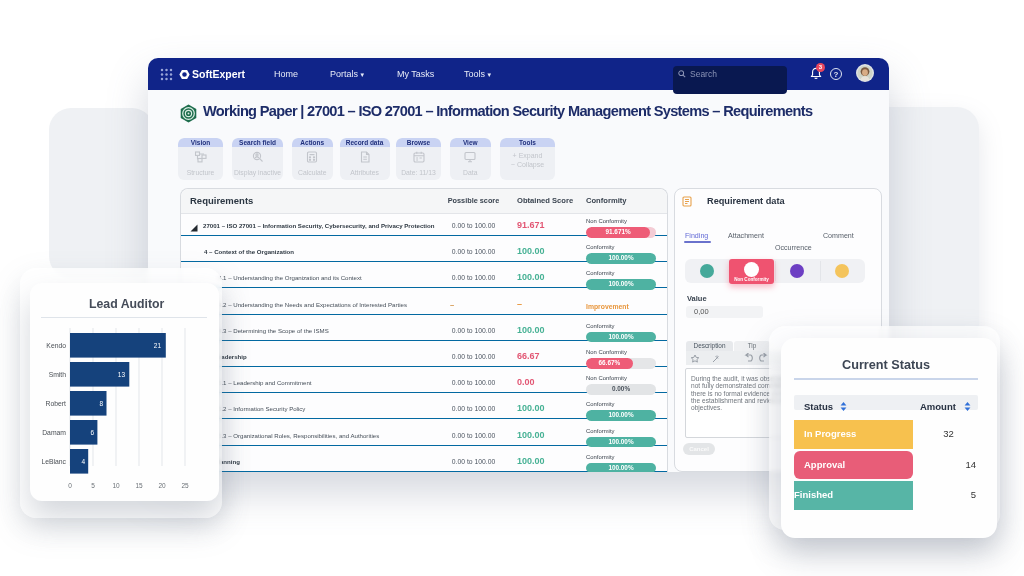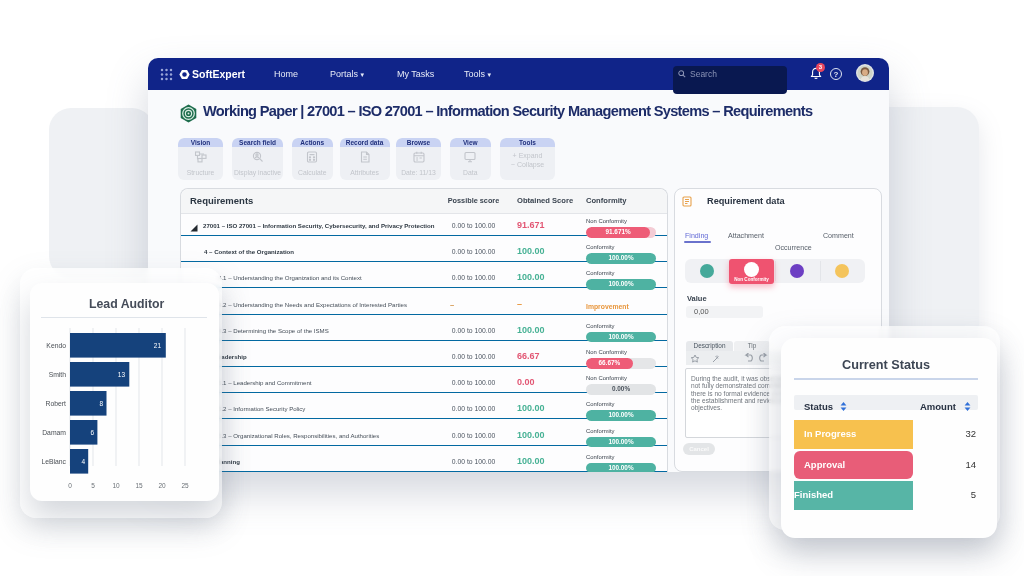--- a/index.html
+++ b/index.html
@@ -399,20 +399,20 @@
           <path d="M3.5 0 L6.4 3.6 H0.6 Z" fill="#2f6fd8"></path>
           <path d="M3.5 9 L6.4 5.4 H0.6 Z" fill="#2f6fd8"></path>
         </svg>
       <span class="abs" style="left:126px; top:6px; font-size:9.5px; font-weight:bold; color:#273142;">Amount</span>
       <svg class="abs" style="left:170px; top:7px;" width="7" height="9" viewBox="0 0 7 9">
           <path d="M3.5 0 L6.4 3.6 H0.6 Z" fill="#2f6fd8"></path>
           <path d="M3.5 9 L6.4 5.4 H0.6 Z" fill="#2f6fd8"></path>
         </svg>
     </div>
     <div class="abs" style="left:13px; top:82px; width:119px; height:28.5px; background:#f7c14e; color:#fff; font-size:9.5px; font-weight:bold; line-height:28.5px;"><span style="margin-left:10px;">In Progress</span></div>
-    <div class="abs" style="left:140px; top:82px; width:55px; text-align:right; font-size:9.5px; color:#333; line-height:28.5px;">32</div>
+    <div class="abs" style="left:140px; top:82px; width:55px; text-align:center; font-size:9.5px; color:#333; line-height:28.5px;">32</div>
     <div class="abs" style="left:13px; top:112.5px; width:119px; height:28.5px; background:#e85d78; color:#fff; font-size:9.5px; font-weight:bold; line-height:28.5px;border-radius:6px;"><span style="margin-left:10px;">Approval</span></div>
     <div class="abs" style="left:140px; top:112.5px; width:55px; text-align:right; font-size:9.5px; color:#333; line-height:28.5px;">14</div>
     <div class="abs" style="left:13px; top:143px; width:119px; height:28.5px; background:#57b5a6; color:#fff; font-size:9.5px; font-weight:bold; line-height:28.5px;"><span style="">Finished</span></div>
     <div class="abs" style="left:140px; top:143px; width:55px; text-align:right; font-size:9.5px; color:#333; line-height:28.5px;">5</div>
   </div>
 
 </div>
 
 </body></html>

